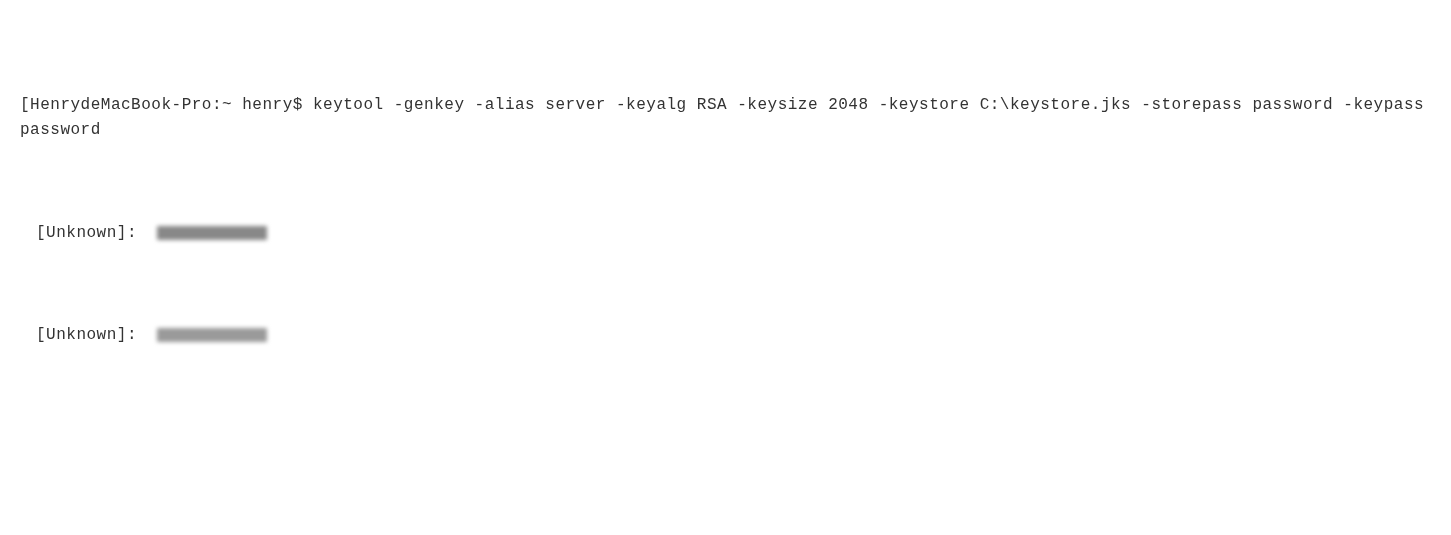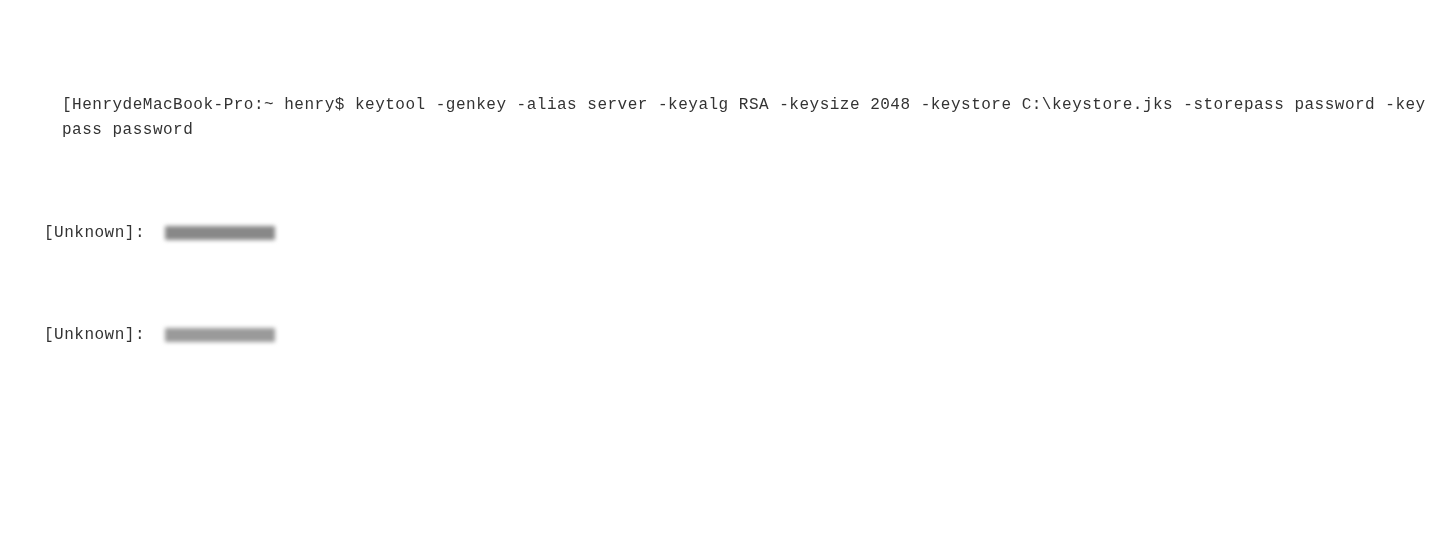--- a/index.html
+++ b/index.html
@@ -18,24 +18,23 @@
       height: 535px;
       overflow: hidden;
       letter-spacing: 0.5px;
     }
     .terminal {
       white-space: pre-wrap;
       word-break: break-all;
     }
     .line {
       display: block;
-      margin-left: 42px;
     }
     .indent {
-      margin-left: 24px;
+      margin-left: 16px;
     }
     .cjk {
       letter-spacing: 3px;
     }
     .redact {
       display: inline-block;
       vertical-align: middle;
       height: 14px;
       background: #b8b8b8;
       filter: blur(2px);

